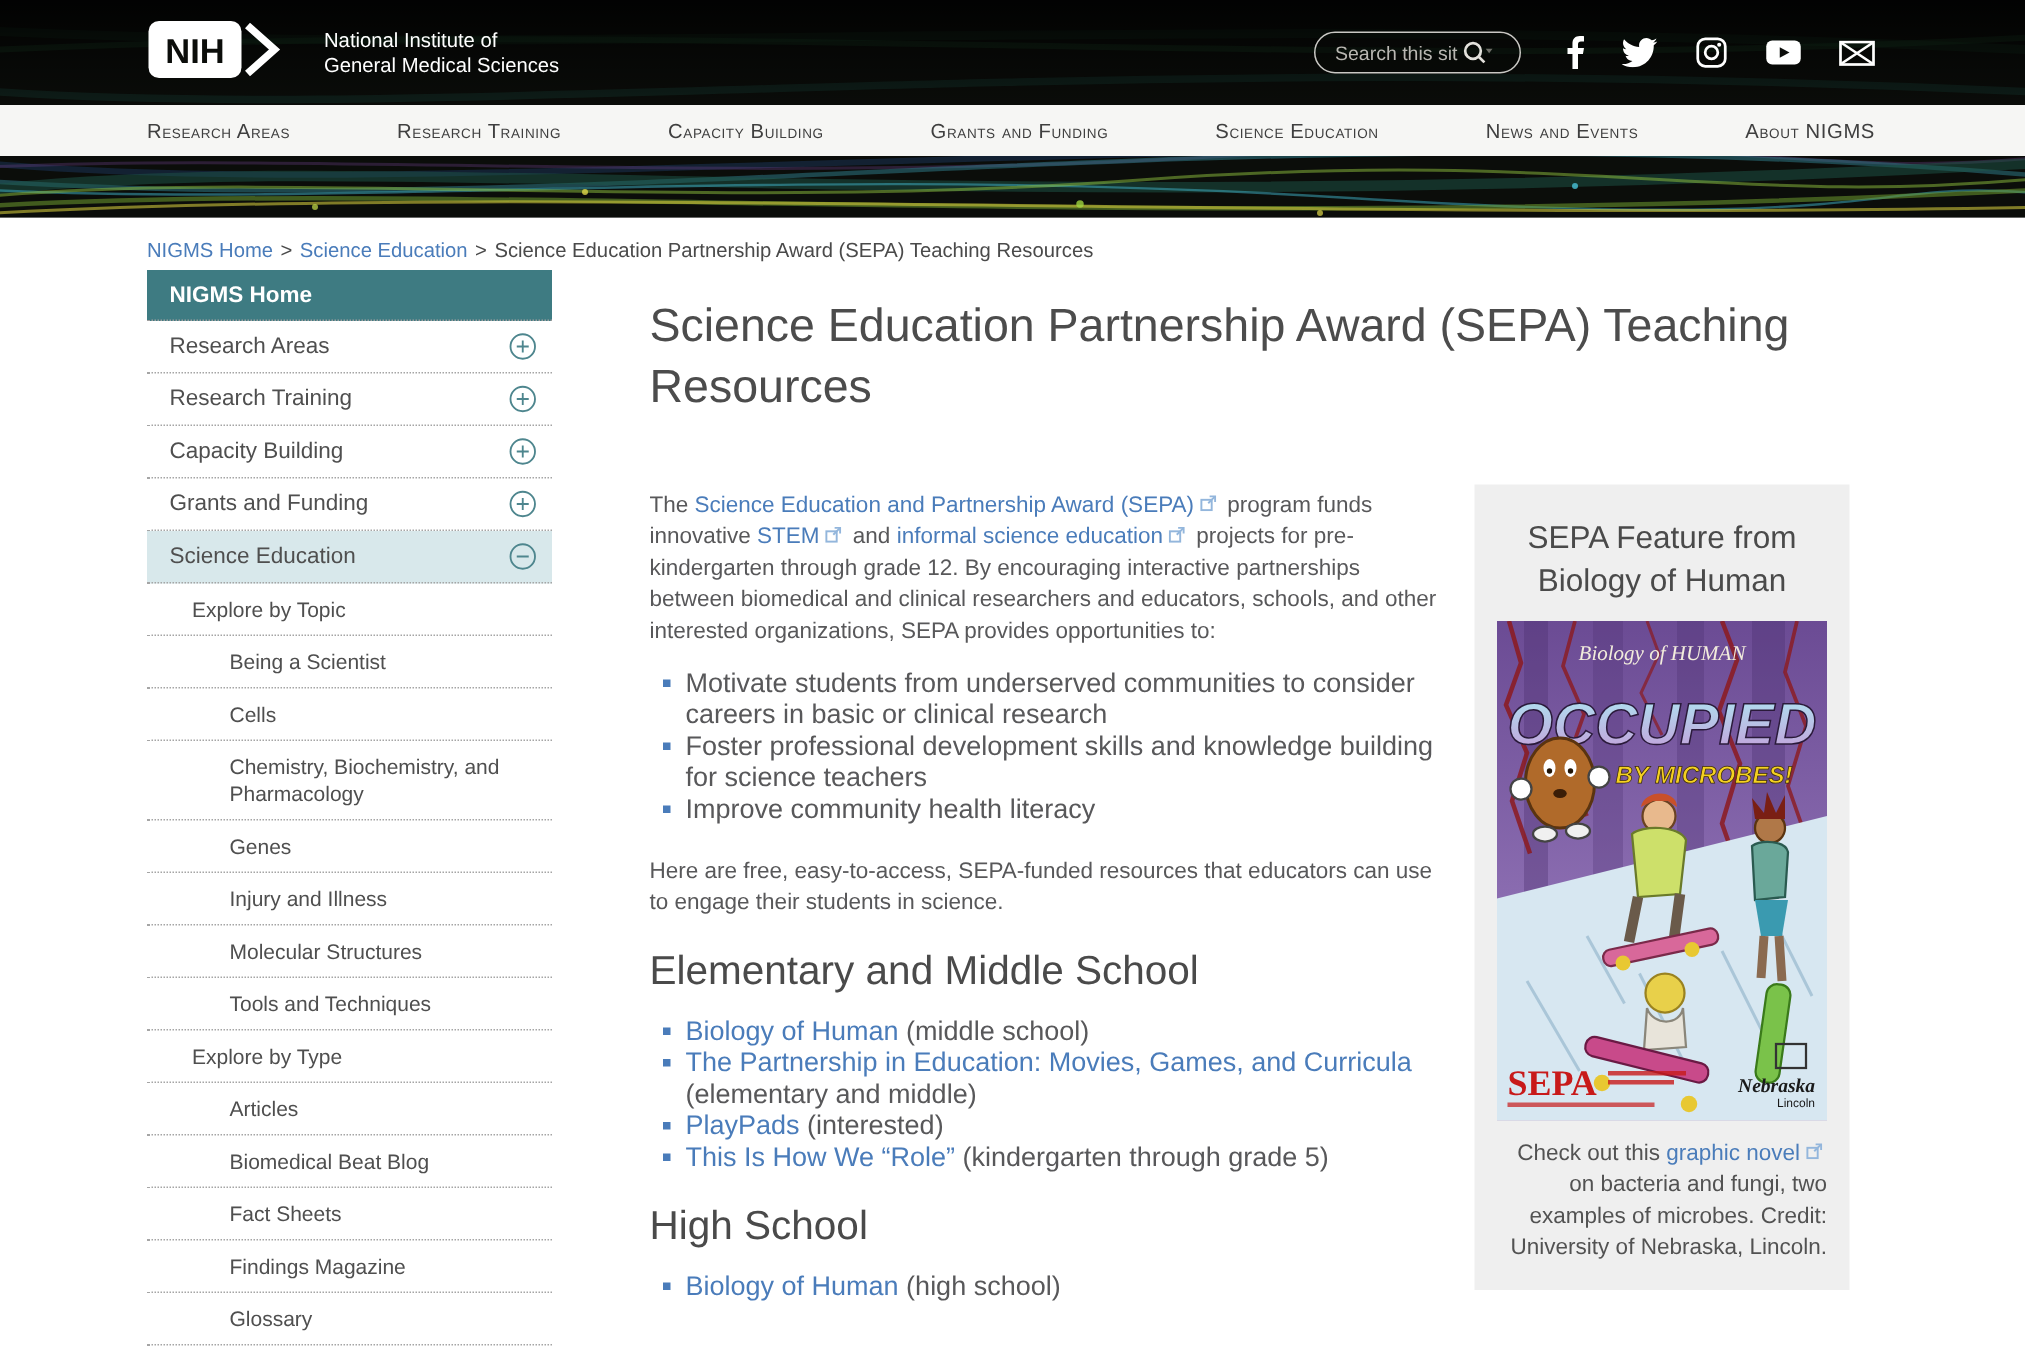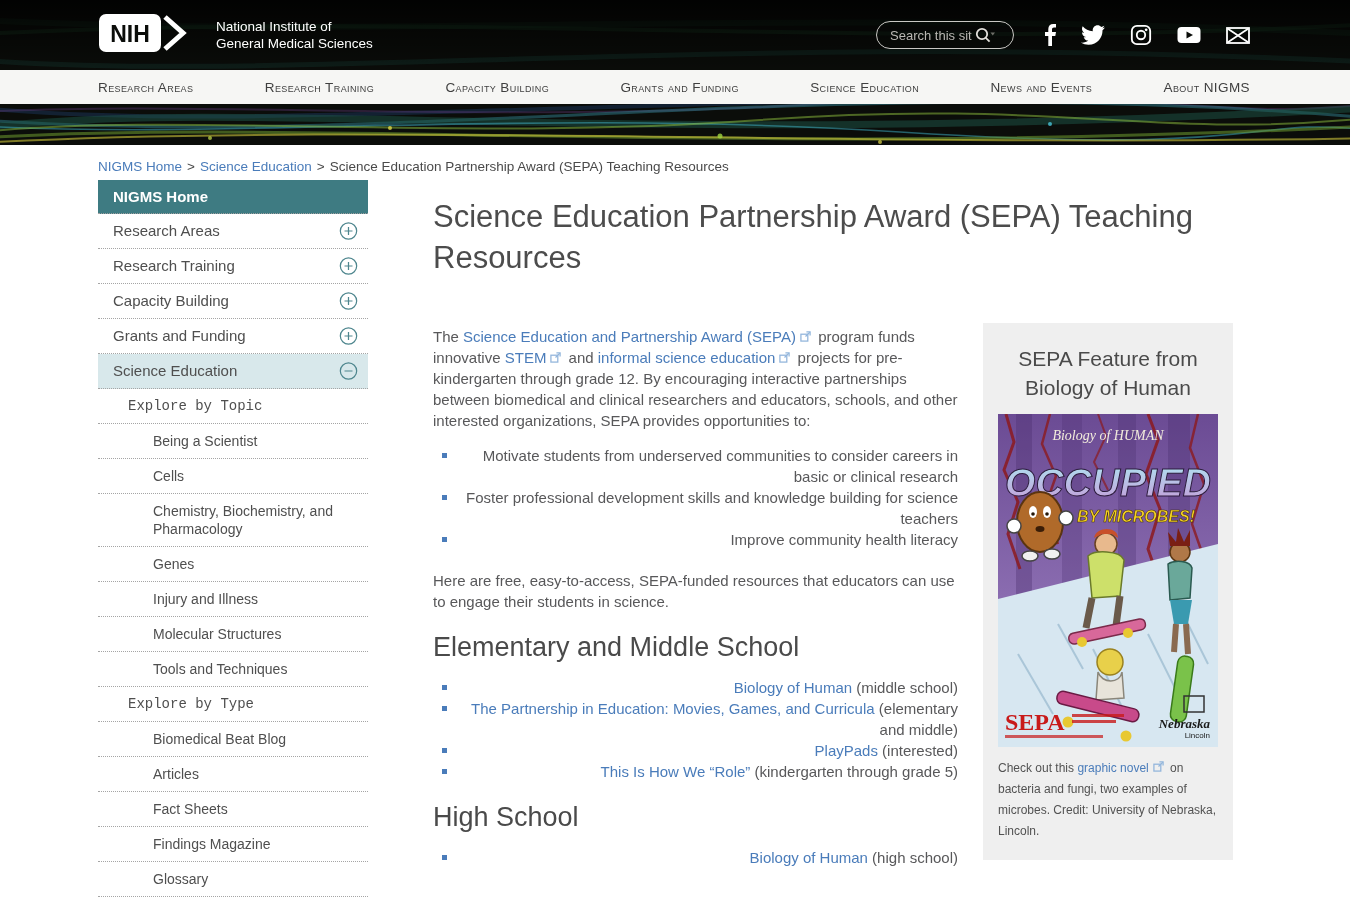--- a/index.html
+++ b/index.html
@@ -59,53 +59,53 @@
   
   .sidebar { width:270px; flex:none; }
   .side-home {
     background:#3e7b82; color:#fff; font-size:15px; font-weight:bold;
     padding:8px 15px; border-bottom:1px dotted #9f9f9f; cursor:pointer;
   }
   .side-item {
     position:relative; padding:8px 34px 8px 15px; font-size:15px; line-height:18px;
     color:#4f4f4f; border-bottom:1px dotted #a5a5a5; cursor:pointer;
   }
-  .side-item.l1 { padding-left:30px; font-size:14px;font-family:Liberation Mono, monospace; }
+  .side-item.l1 { padding-left:30px; font-size:14px; }
   .side-item.l2 { padding-left:55px; font-size:14px; }
   .side-item.active { background:#d8e8eb; }
   .side-icon { position:absolute; right:10px; top:50%; transform:translateY(-50%); display:flex; }
 
   
   .main { margin-left:65px; width:800px; }
   .page-title {
     font-size:31px; font-weight:400; color:#4c4c4c;
     line-height:41px; margin:16px 0 28px;
   }
   .content-row { display:flex; align-items:flex-start; }
   .article { width:525px; flex:none; }
   .article p { font-size:15px; line-height:21px; color:#58585a; margin:20px 0 0; }
   .article a.link, .feature a.link { color:#4a7cba; text-decoration:none; }
   ul.blist { list-style:none; margin:14px 0 0; padding:0; }
   ul.blist li {
-    position:relative; padding-left:24px; font-size:15px; line-height:21px; color:#58585a;text-align:right;
+    position:relative; padding-left:24px; font-size:18px; line-height:21px; color:#58585a;
   }
   ul.blist li::before {
     content:""; position:absolute; left:9px; top:8px; width:5px; height:5px; background:#4a7cba;
   }
   h2.section-heading { font-size:27px; font-weight:400; color:#4a4a4a; margin:20px 0 12px; }
   .ext-icon { display:inline-block; margin:0 3px 0 4px; }
 
   
   .feature {
     width:250px; flex:none; margin-left:25px; margin-top:17px;
     background:#efefef; padding:15px 15px 18px;
   }
   .feature-title { font-size:21px; line-height:29px; color:#4a4a4a; text-align:center; margin:6px 0 12px; font-weight:400; }
   .cover { display:block; margin:0 auto 11px; }
-  .feature-caption { font-size:12px; line-height:21px; color:#525252; }
+  .feature-caption { font-size:15px; line-height:21px; color:#525252;text-align:right; }
 </style>
 </head>
 <body>
 
 <div class="hero">
   <svg class="hero-bg" viewBox="0 0 1350 145" preserveAspectRatio="none">
     <defs>
       <linearGradient id="fade" x1="0" y1="0" x2="0" y2="1">
         <stop offset="0" stop-color="#000000" stop-opacity="0.85"></stop>
         <stop offset="1" stop-color="#000000" stop-opacity="0"></stop>
@@ -246,22 +246,22 @@
           </span></div>
         <div class="side-item l1"><span>Explore by Topic</span></div>
         <div class="side-item l2"><span>Being a Scientist</span></div>
         <div class="side-item l2"><span>Cells</span></div>
         <div class="side-item l2"><span>Chemistry, Biochemistry, and Pharmacology</span></div>
         <div class="side-item l2"><span>Genes</span></div>
         <div class="side-item l2"><span>Injury and Illness</span></div>
         <div class="side-item l2"><span>Molecular Structures</span></div>
         <div class="side-item l2"><span>Tools and Techniques</span></div>
         <div class="side-item l1"><span>Explore by Type</span></div>
+        <div class="side-item l2"><span>Articles</span></div>
         <div class="side-item l2"><span>Biomedical Beat Blog</span></div>
-        <div class="side-item l2"><span>Articles</span></div>
         <div class="side-item l2"><span>Fact Sheets</span></div>
         <div class="side-item l2"><span>Findings Magazine</span></div>
         <div class="side-item l2"><span>Glossary</span></div>
         <div class="side-item l2"></div>
       </div>
   </div>
 
   <div class="main">
     <h1 class="page-title">Science Education Partnership Award (SEPA) Teaching Resources</h1>
 

